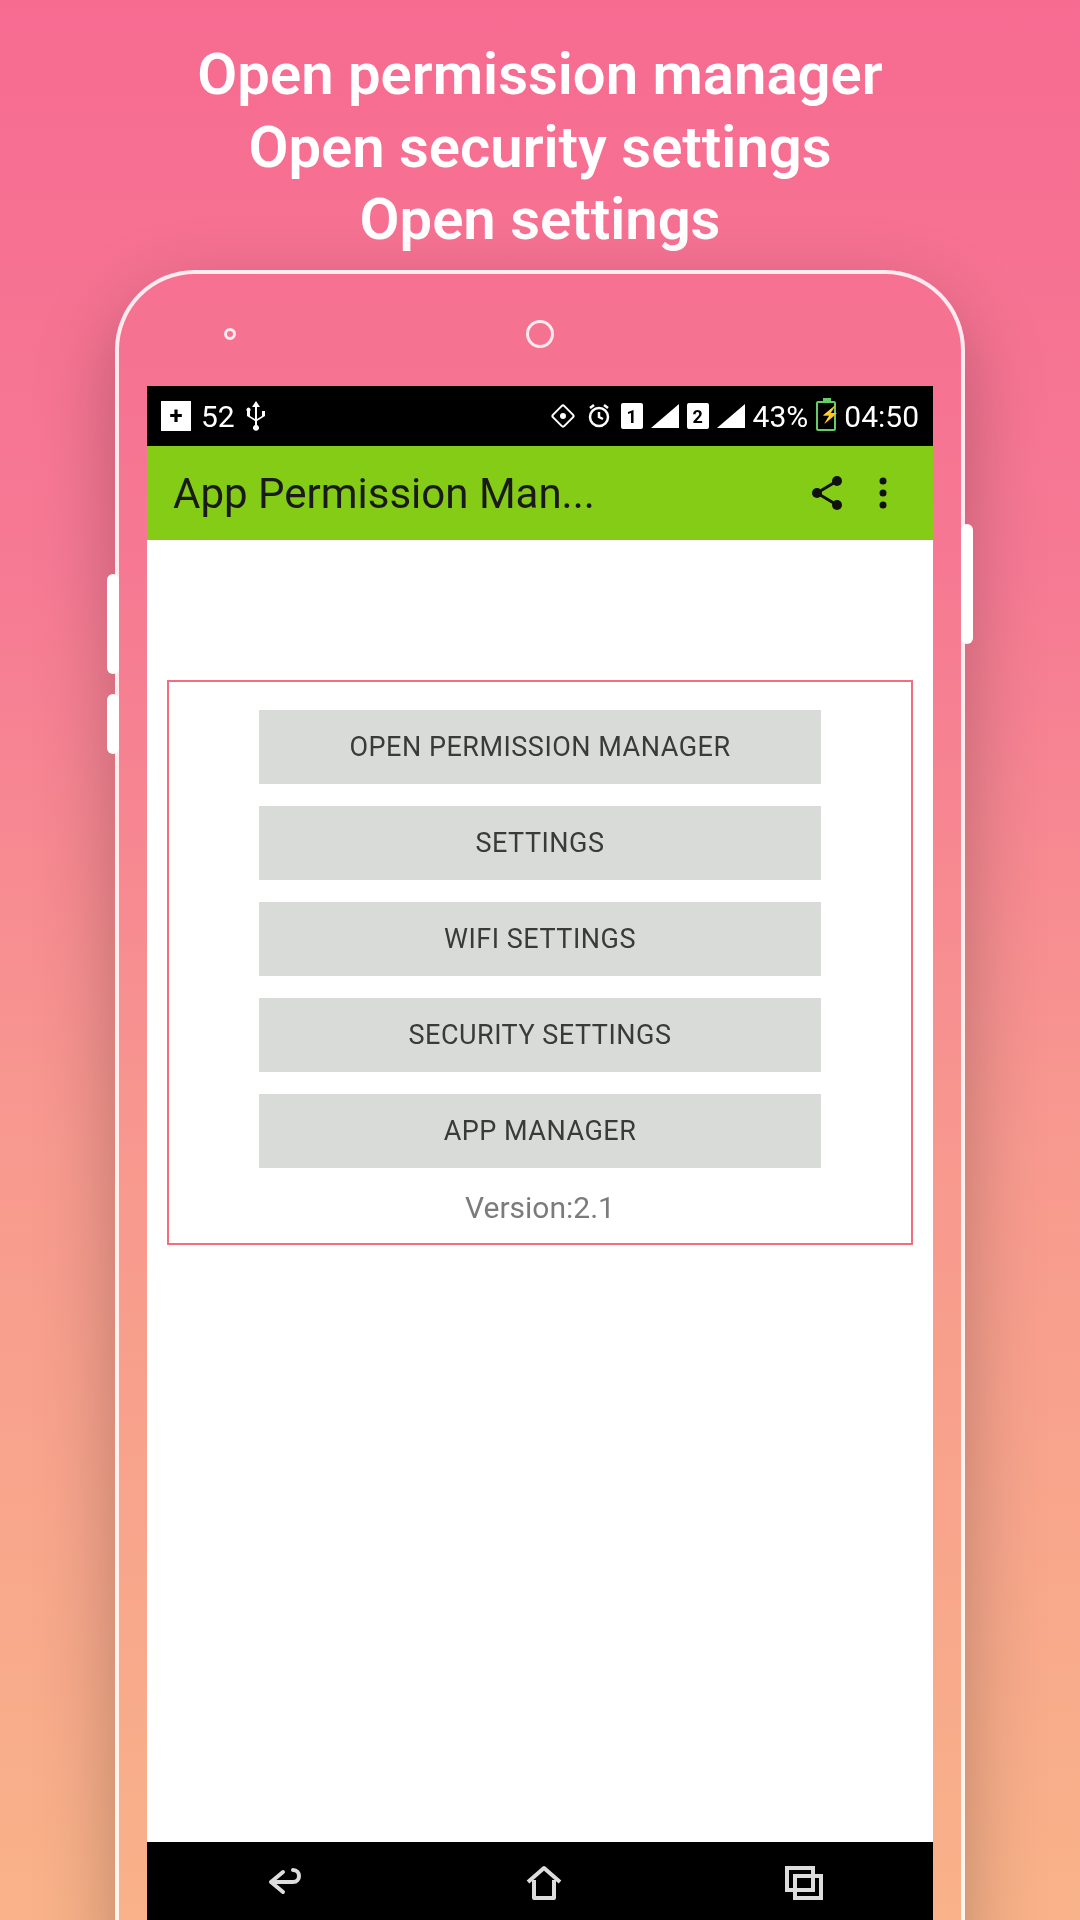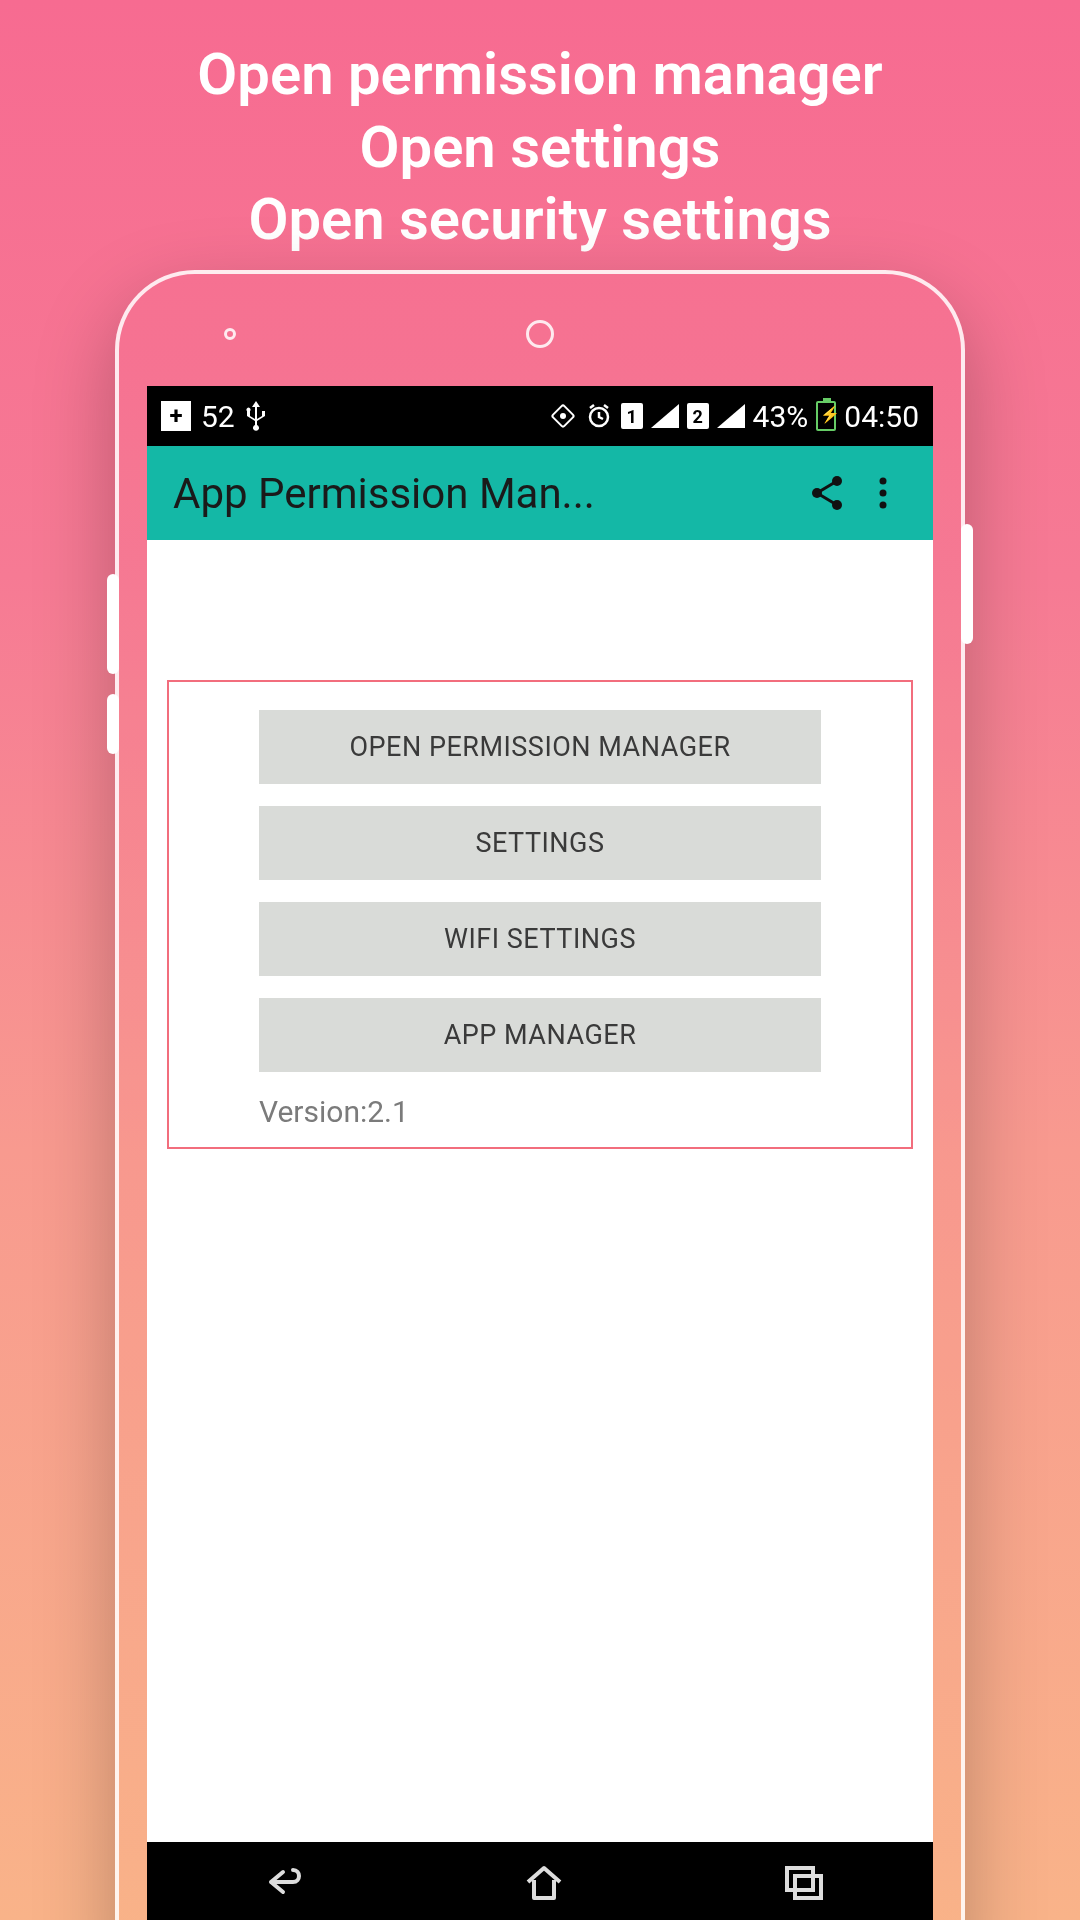--- a/index.html
+++ b/index.html
@@ -110,21 +110,21 @@
 }
 .batt::before {
   content: ""; position: absolute; top: -5px; left: 5px; width: 8px; height: 3px; background: #6c6;
 }
 .batt::after {
   content: "⚡"; position: absolute; top: 2px; left: 2px; font-size: 16px; color: #6c6;
 }
 
 .appbar {
   height: 94px;
-  background: #14b8a6;
+  background: #84cc16;
   display: flex;
   align-items: center;
   padding: 0 22px 0 26px;
 }
 .appbar-title {
   font-size: 42px;
   color: #1a1a1a;
   white-space: nowrap;
   overflow: hidden;
   text-overflow: ellipsis;
@@ -154,21 +154,21 @@
   height: 74px;
   font-size: 27px;
   color: #3a3a3a;
   letter-spacing: 0.5px;
   font-family: Roboto, Arial, sans-serif;
   margin-bottom: 22px;
   cursor: pointer;
 }
 
 .version {
-  text-align: left;
+  text-align: center;
   color: #7b7b7b;
   font-size: 30px;
   margin-top: 2px;
 }
 
 .navbar {
   position: absolute;
   left: 0; right: 0;
   height: 80px;
   background: #000;
@@ -179,22 +179,22 @@
 }
 .nav-ico { color: #fff; }
 
 svg { display: block; }
 </style>
 </head>
 <body>
 
 <div class="promo-text">
   <div>Open permission manager</div>
+  <div>Open security settings</div>
   <div>Open settings</div>
-  <div>Open security settings</div>
 </div>
 
 <div class="phone-wrap">
   <div class="phone">
     <div class="speaker"></div>
     <div class="camera-dot"></div>
     <div class="side-btn side-left1"></div>
     <div class="side-btn side-left2"></div>
     <div class="side-btn side-right"></div>
 
@@ -251,20 +251,21 @@
             <circle cx="12" cy="32" r="3.5" fill="#111"></circle>
           </svg>
         </div>
       </div>
 
       <div class="content">
         <div class="card">
           <button class="btn">OPEN PERMISSION MANAGER</button>
           <button class="btn">SETTINGS</button>
           <button class="btn">WIFI SETTINGS</button>
+          <button class="btn">SECURITY SETTINGS</button>
           <button class="btn">APP MANAGER</button>
           <div class="version">Version:2.1</div>
         </div>
       </div>
 
       <div class="navbar">
         <div class="nav-ico">
           <svg width="56" height="44" viewBox="0 0 56 44">
             <path d="M18 22 L30 12 M18 22 L30 32 M18 22 H40 C48 22 48 10 40 10" stroke="#ddd" stroke-width="4" fill="none" stroke-linecap="round"></path>
           </svg>

